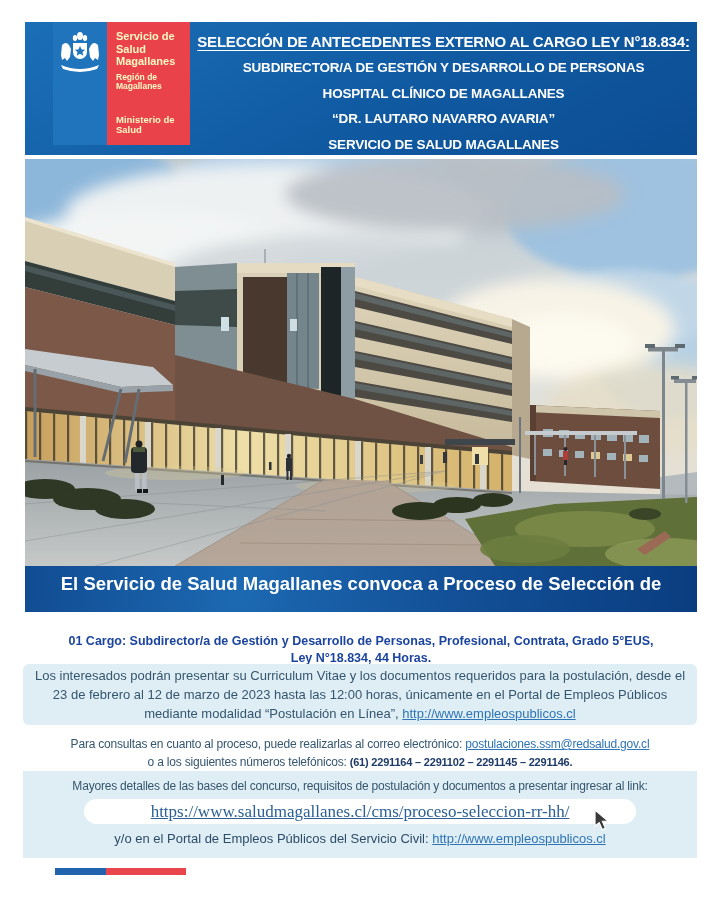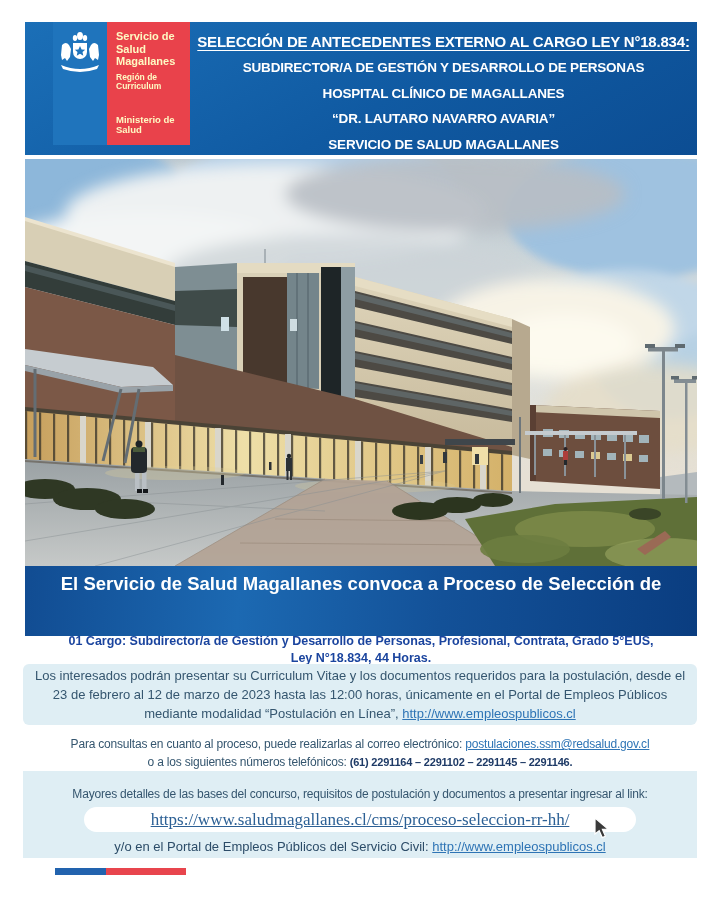--- a/index.html
+++ b/index.html
@@ -20,21 +20,21 @@
   .title-block { flex:1; text-align:center; color:#ffffff; font-weight:bold; padding-top:7px; overflow:visible; }
   .title-block div { white-space:nowrap; letter-spacing:-0.2px; }
   .t1 { font-size:15px; line-height:26px; text-decoration:underline; text-underline-offset:3px; }
   .t2 { font-size:13.5px; line-height:25.5px; }
 
   
   .photo { position:absolute; left:25px; top:159px; width:672px; height:407px; }
   .photo svg { display:block; width:672px; height:407px; }
 
   
-  .banner2 { position:absolute; left:25px; top:566px; width:672px; height:70px;
+  .banner2 { position:absolute; left:25px; top:566px; width:672px; height:46px;
              background:linear-gradient(95deg,#114c92 0%,#1c69b2 32%,#135198 62%,#0a3d80 100%);
              color:#fff; font-weight:bold; font-size:18.5px; line-height:27px;
              text-align:center; padding-top:4px; }
   .banner2 div { white-space:nowrap; }
 
   
   .cargo { position:absolute; left:25px; top:633px; width:672px; text-align:center;
            color:#1a449e; font-weight:bold; font-size:12.5px; line-height:17px; }
   .cargo div { white-space:nowrap; }
 
@@ -43,21 +43,21 @@
   .box1 { top:664px; height:61px; display:flex; align-items:center; padding:0 10px;
           font-size:13px; line-height:19px; color:#35566f; text-align:center;border-radius:6px; }
   .box1 p { margin:0 auto; }
   .link { color:#2e74b5; text-decoration:underline; cursor:pointer; }
 
   .consultas { position:absolute; left:23px; top:735px; width:674px; text-align:center;
                font-size:12px; line-height:18px; color:#35566f; letter-spacing:-0.2px; }
   .consultas p { white-space:nowrap; }
   .phones { color:#1e3a66; font-weight:bold; font-size:11px; }
 
-  .box2 { top:771px; height:87px; text-align:center; padding-top:16px; }
+  .box2 { top:771px; height:87px; text-align:center; padding-top:8px; }
   .box2 .intro { font-size:12px; letter-spacing:-0.2px; color:#35566f; white-space:nowrap; }
   .pill { position:relative; margin:6px auto 0; width:552px; height:25px; background:#ffffff;
           border-radius:13px; display:flex; align-items:center; justify-content:center; }
   .pill-link { font-family:"Liberation Serif","DejaVu Serif",serif; font-size:17px;
                color:#2c6095; text-decoration:underline; white-space:nowrap; cursor:pointer; }
   .cursor-icon { position:absolute; right:26px; top:11px; width:16px; height:21px; }
   .footer-line { margin-top:7px; font-size:13px; color:#2c4c68; white-space:nowrap; }
 
   
   .flagbar { position:absolute; left:55px; top:868px; width:131px; height:7px; display:flex; }
@@ -88,21 +88,21 @@
           </g>
 
           <path d="M22 17 l1.6 3.4 3.6 .3 -2.7 2.4 .8 3.6 -3.3 -1.9 -3.3 1.9 .8 -3.6 -2.7 -2.4 3.6 -.3 z" fill="#1f74bc"></path>
         </svg>
       </div>
       <div class="logo-red">
         <div class="logo-brand">Servicio de
 Salud
 Magallanes</div>
         <div class="logo-region">Región de
-Curriculum</div>
+Magallanes</div>
         <div class="logo-ministry">Ministerio de
 Salud</div>
       </div>
     </div>
     <div class="title-block">
       <div class="t1">SELECCIÓN DE ANTECEDENTES EXTERNO AL CARGO LEY N°18.834:</div>
       <div class="t2">SUBDIRECTOR/A DE GESTIÓN Y DESARROLLO DE PERSONAS</div>
       <div class="t2">HOSPITAL CLÍNICO DE MAGALLANES</div>
       <div class="t2">“DR. LAUTARO NAVARRO AVARIA”</div>
       <div class="t2">SERVICIO DE SALUD MAGALLANES</div>

